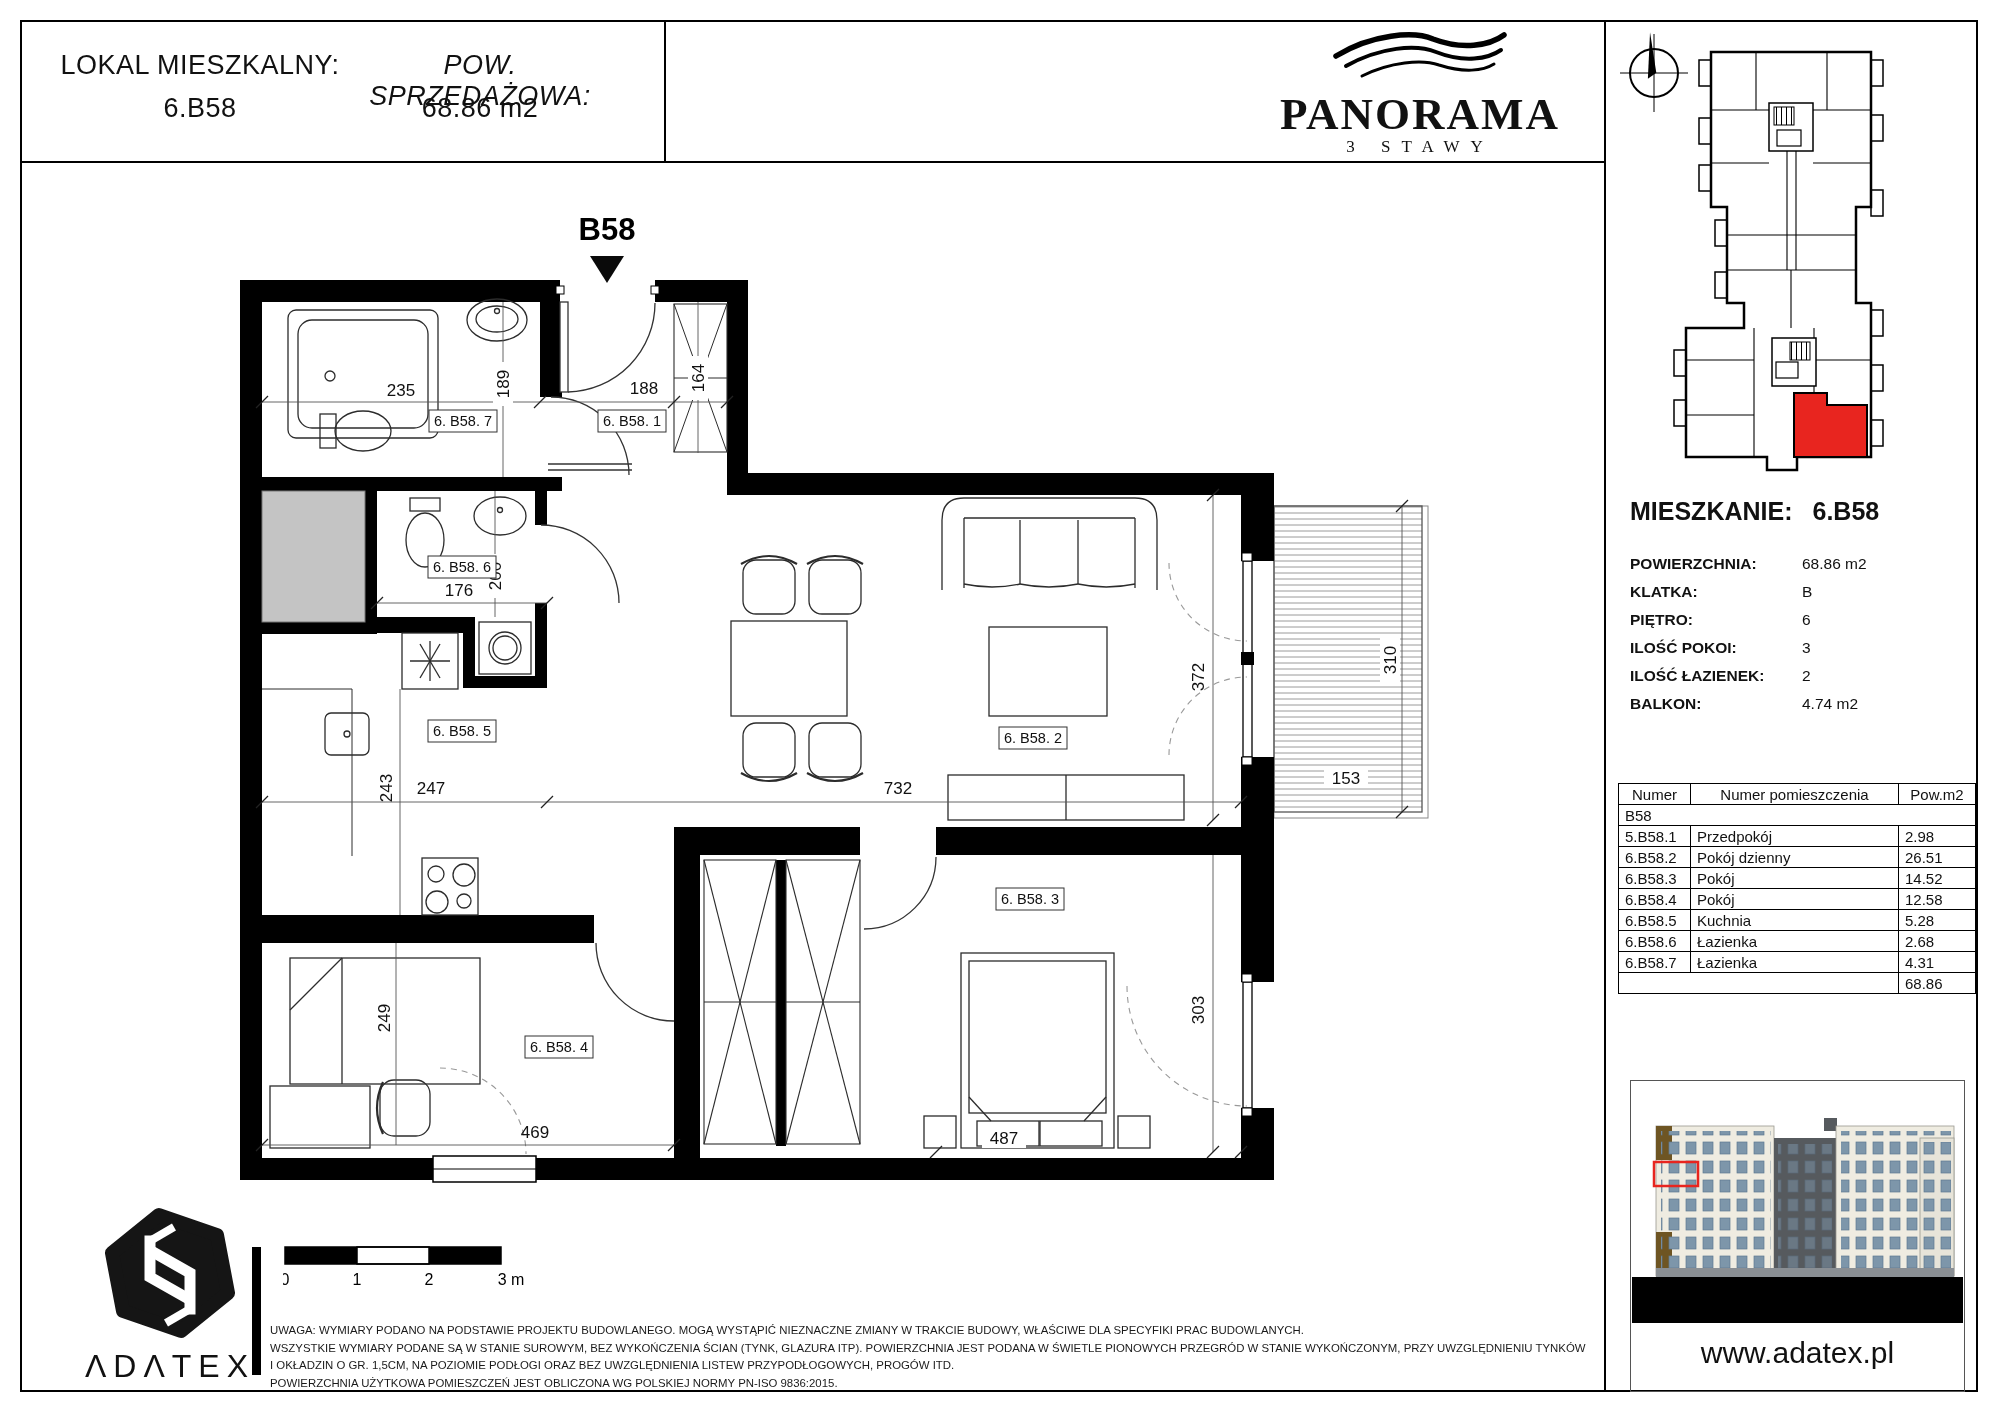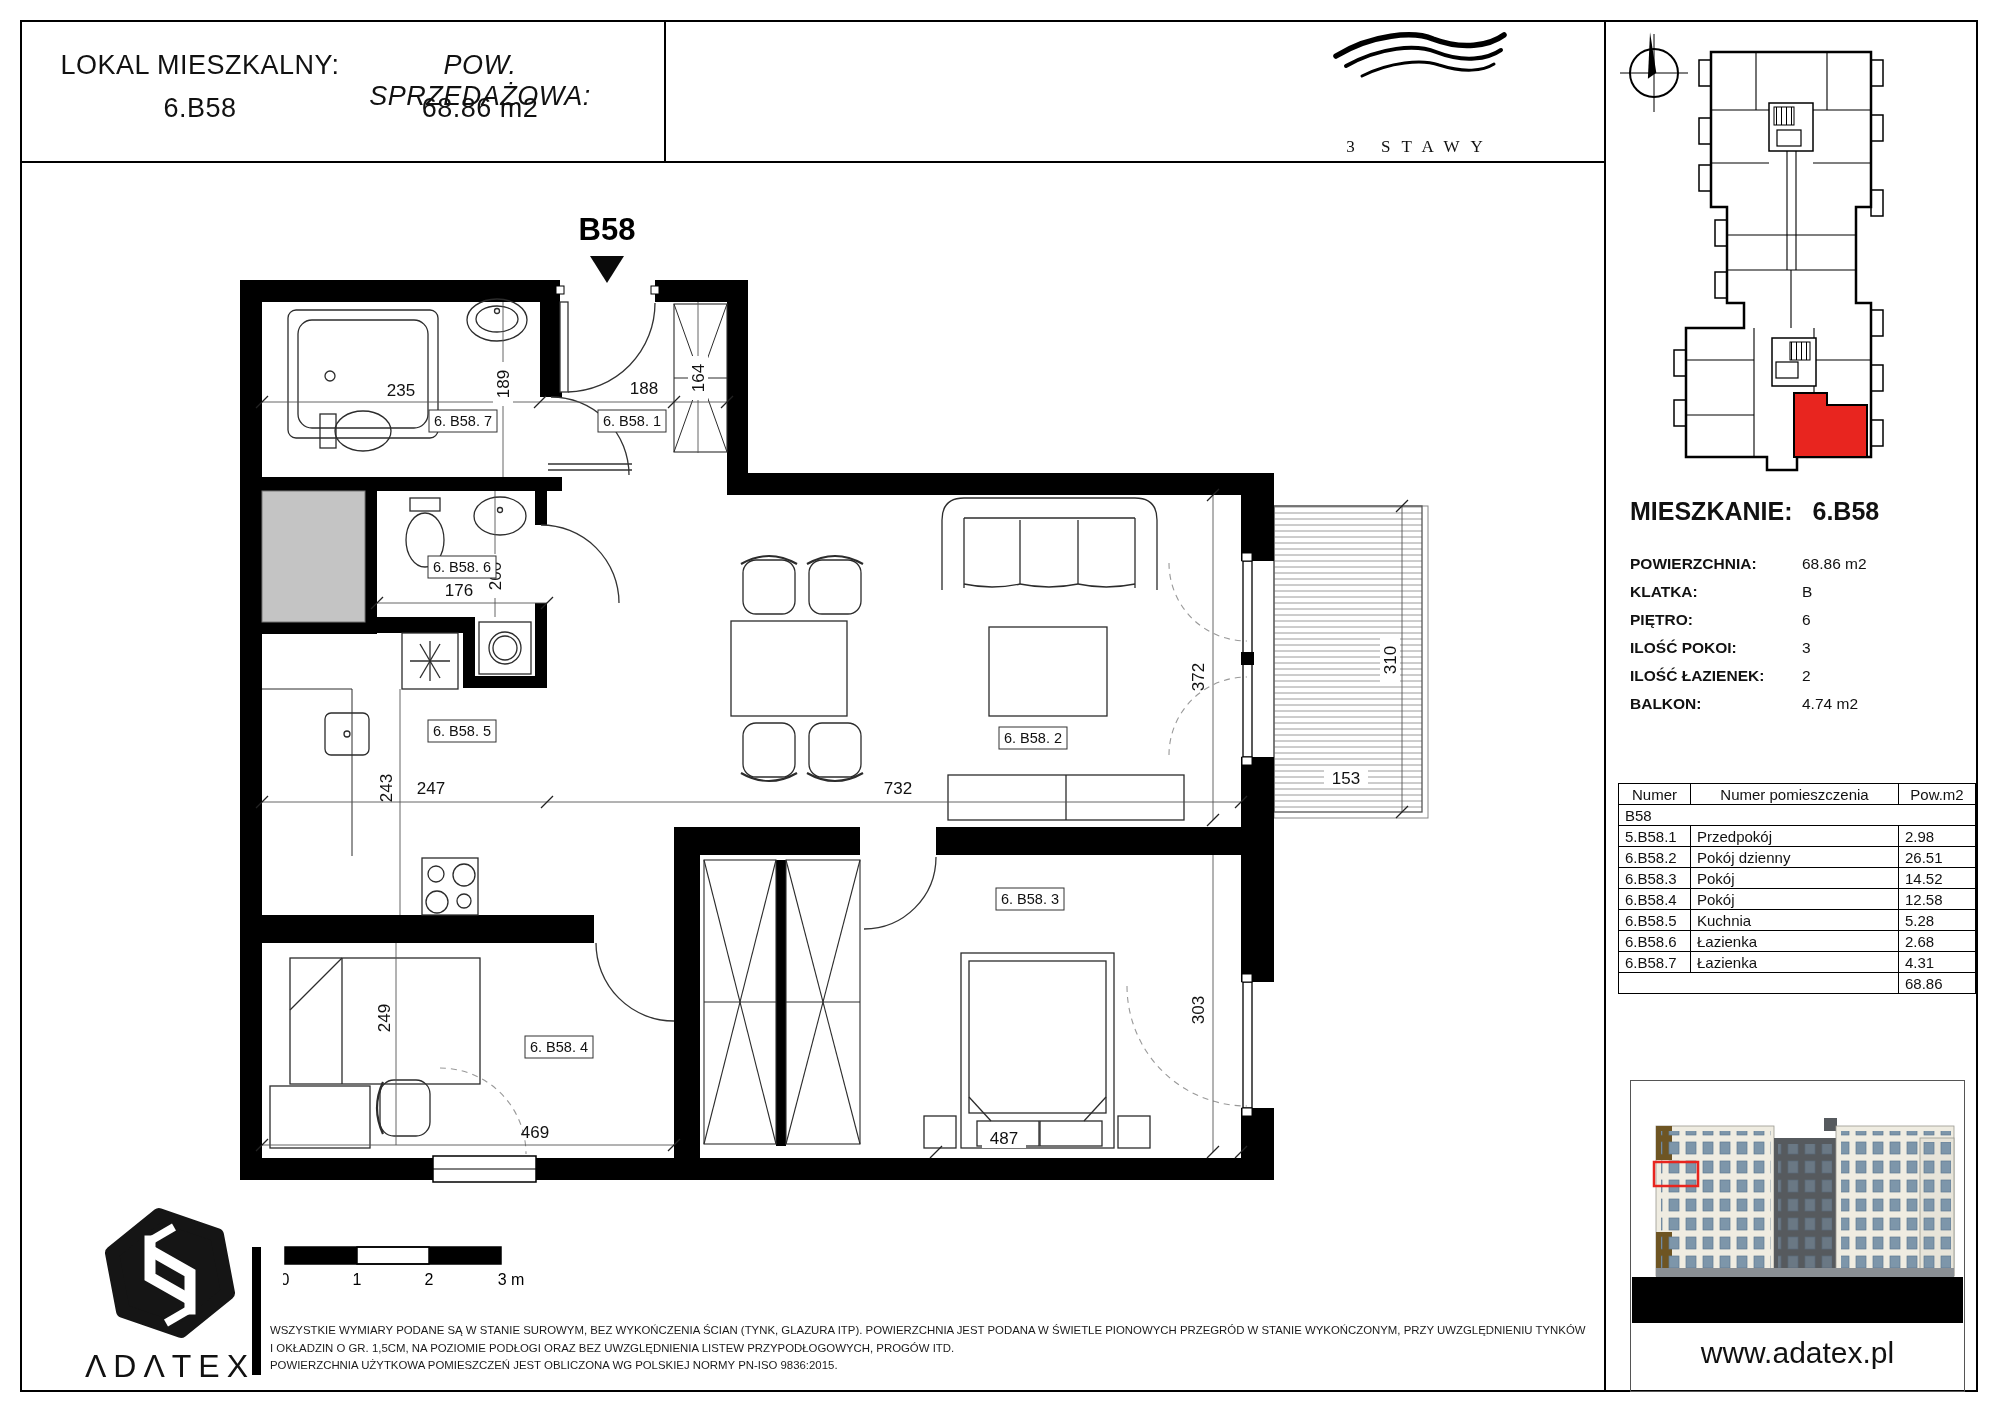--- a/index.html
+++ b/index.html
@@ -47,20 +47,21 @@
   <div class="abs hdr-cell" style="left:50px;top:50px;">LOKAL MIESZKALNY:</div>
   <div class="abs hdr-cell" style="left:50px;top:93px;">6.B58</div>
   <div class="abs hdr-cell" style="left:330px;top:50px;font-style:italic;">POW. SPRZEDAŻOWA:</div>
   <div class="abs hdr-cell" style="left:330px;top:93px;">68.86 m2</div>
 
   <svg class="abs" style="left:1330px;top:26px;" width="180" height="62" viewBox="0 0 180 62">
     <path d="M 6 30 C 42 8 84 5 103 13 C 132 24 159 20 174 9" fill="none" stroke="#000" stroke-width="5.5" stroke-linecap="round"></path>
     <path d="M 16 40 C 50 21 86 18 106 26 C 134 37 158 33 171 24" fill="none" stroke="#000" stroke-width="4" stroke-linecap="round"></path>
     <path d="M 32 50 C 60 36 92 33 109 39 C 134 47 153 45 164 38" fill="none" stroke="#000" stroke-width="3" stroke-linecap="round"></path>
   </svg>
+  <div class="abs brand-name">PANORAMA</div>
   <div class="abs brand-sub">3 STAWY</div>
 
   <svg class="abs" style="left:230px;top:180px;" width="1240" height="1020" viewBox="0 0 1240 1020">
     <defs>
       <pattern id="hatch" width="6" height="6" patternUnits="userSpaceOnUse">
         <path d="M 0 3 H 6" stroke="#9a9a9a" stroke-width="1"></path>
       </pattern>
     </defs>
 
     <g>
@@ -554,18 +555,19 @@
     <rect x="74" y="6" width="72" height="17" fill="#fff" stroke="#000" stroke-width="1.5"></rect>
     <rect x="146" y="6" width="72" height="17" fill="#000"></rect>
     <rect x="2" y="6" width="216" height="17" fill="none" stroke="#000" stroke-width="1.5"></rect>
     <text x="2" y="44" font-size="16" text-anchor="middle">0</text>
     <text x="74" y="44" font-size="16" text-anchor="middle">1</text>
     <text x="146" y="44" font-size="16" text-anchor="middle">2</text>
     <text x="228" y="44" font-size="16" text-anchor="middle">3 m</text>
   </svg>
 
   <div class="abs disclaimer">
+    <span style="display:block">UWAGA: WYMIARY PODANO NA PODSTAWIE PROJEKTU BUDOWLANEGO. MOGĄ WYSTĄPIĆ NIEZNACZNE ZMIANY W TRAKCIE BUDOWY, WŁAŚCIWE DLA SPECYFIKI PRAC BUDOWLANYCH.</span>
     <span style="display:block">WSZYSTKIE WYMIARY PODANE SĄ W STANIE SUROWYM, BEZ WYKOŃCZENIA ŚCIAN (TYNK, GLAZURA ITP). POWIERZCHNIA JEST PODANA W ŚWIETLE PIONOWYCH PRZEGRÓD W STANIE WYKOŃCZONYM, PRZY UWZGLĘDNIENIU TYNKÓW</span>
     <span style="display:block">I OKŁADZIN O GR. 1,5CM, NA POZIOMIE PODŁOGI ORAZ BEZ UWZGLĘDNIENIA LISTEW PRZYPODŁOGOWYCH, PROGÓW ITD.</span>
     <span style="display:block">POWIERZCHNIA UŻYTKOWA POMIESZCZEŃ JEST OBLICZONA WG POLSKIEJ NORMY PN-ISO 9836:2015.</span>
   </div>
 
 </div>
 
 </body></html>

